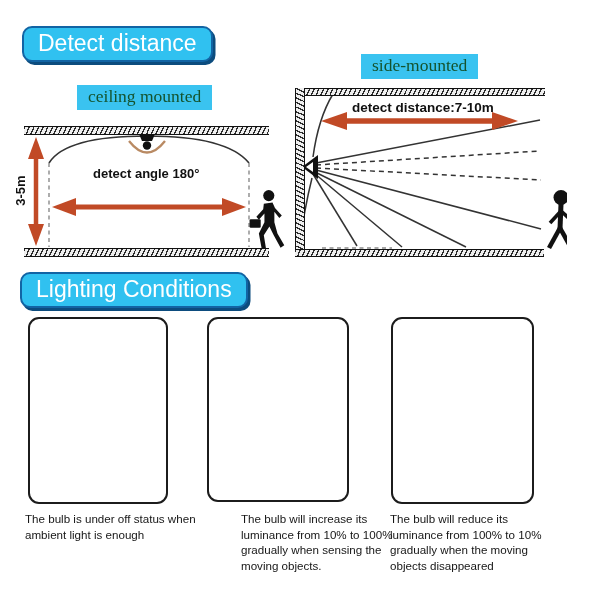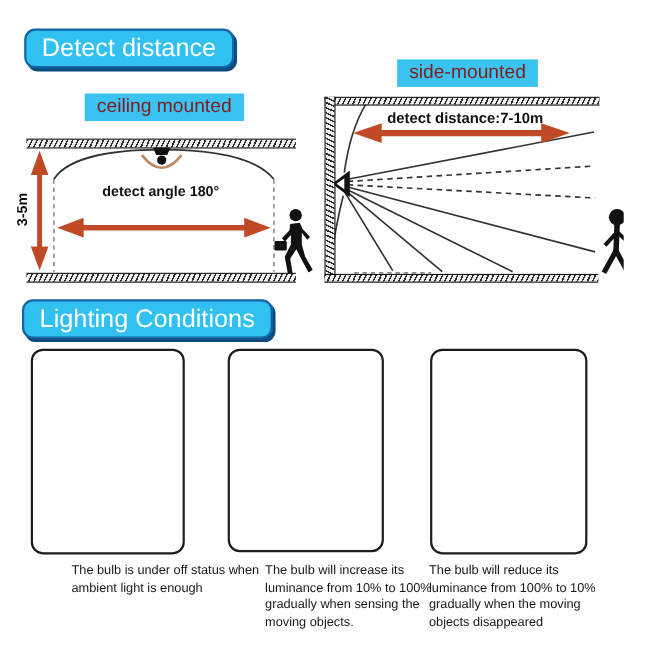--- a/index.html
+++ b/index.html
@@ -2,22 +2,22 @@
 <html><head>
 <meta charset="utf-8">
 <style>
   html,body{margin:0;padding:0;background:#fff;}
   .stage{position:relative;width:567px;height:600px;background:#fff;overflow:hidden;
          font-family:"Liberation Sans",sans-serif;color:#111;}
   
   .badge{position:absolute;background:#30c1f0;color:#fff;border:2px solid #1264a4;
          box-shadow:2.5px 3px 0 #0c4c7e;border-radius:10px;font-size:23px;
          padding:2px 14px 4px;white-space:nowrap;line-height:1.15;}
-  .sublabel{position:absolute;background:#3ac3f0;color:#7f1d1d;font-size:17.5px;
-            padding:1px 11px 4px;white-space:nowrap;line-height:1.15;}
+  .sublabel{position:absolute;background:#3ac3f0;color:#14532d;font-size:17.5px;
+            padding:1px 11px 4px;white-space:nowrap;line-height:1.15;font-family:Liberation Serif, serif;}
   
   .hatch-h{position:absolute;background:repeating-linear-gradient(115deg,#2b2b2b 0 1.3px,#efefef 1.3px 4.2px);
            border-top:1.7px solid #111;border-bottom:1.7px solid #111;}
   .hatch-v{position:absolute;background:repeating-linear-gradient(25deg,#2b2b2b 0 1.3px,#efefef 1.3px 4.2px);
            border-left:1.7px solid #111;border-right:1.7px solid #111;}
   .dlabel{position:absolute;font-size:13px;font-weight:bold;color:#111;white-space:nowrap;}
   .rot{transform:rotate(-90deg);transform-origin:center;}
   svg.overlay{position:absolute;left:0;top:0;width:600px;height:600px;}
   
   .panel{position:absolute;background:#fff;border:2.6px solid #1c1c1c;border-radius:11px;}
@@ -170,17 +170,17 @@
 
 
   <div class="dlabel" style="left:352px;top:100px;font-size:13.5px;">detect distance:7-10m</div>
 
   <div class="badge" style="left:20px;top:272px;">Lighting Conditions</div>
 
   <div class="panel" style="left:28px;top:317px;width:136px;height:183px;"></div>
   <div class="panel" style="left:207px;top:317px;width:138px;height:181px;"></div>
   <div class="panel" style="left:391px;top:317px;width:139px;height:183px;"></div>
 
-  <div class="caption" style="left:25px;top:511px;width:172px;margin-left:40px;">The bulb is under off status when ambient light is enough</div>
+  <div class="caption" style="left:25px;top:511px;width:172px;">The bulb is under off status when ambient light is enough</div>
   <div class="caption" style="left:205px;top:511px;width:156px;margin-left:36px;">The bulb will increase its luminance from 10% to 100% gradually when sensing the moving objects.</div>
   <div class="caption" style="left:390px;top:511px;width:158px;">The bulb will  reduce its luminance from 100% to 10% gradually when the moving objects disappeared</div>
 
 </div>
 
 </body></html>

